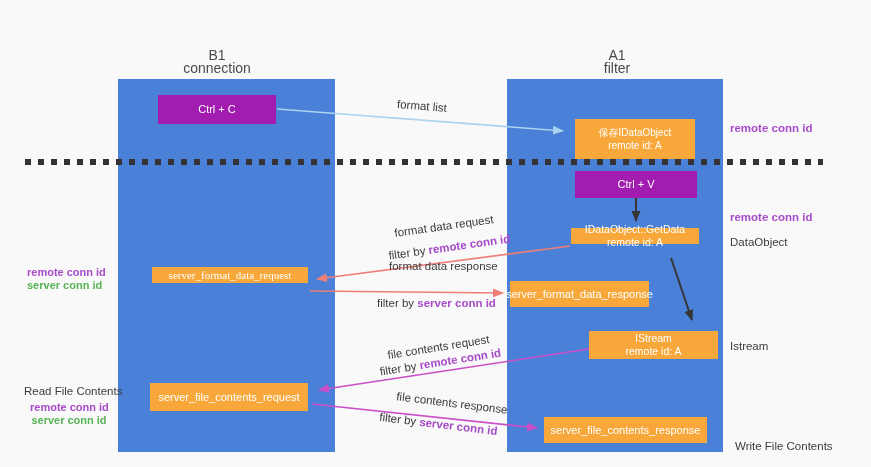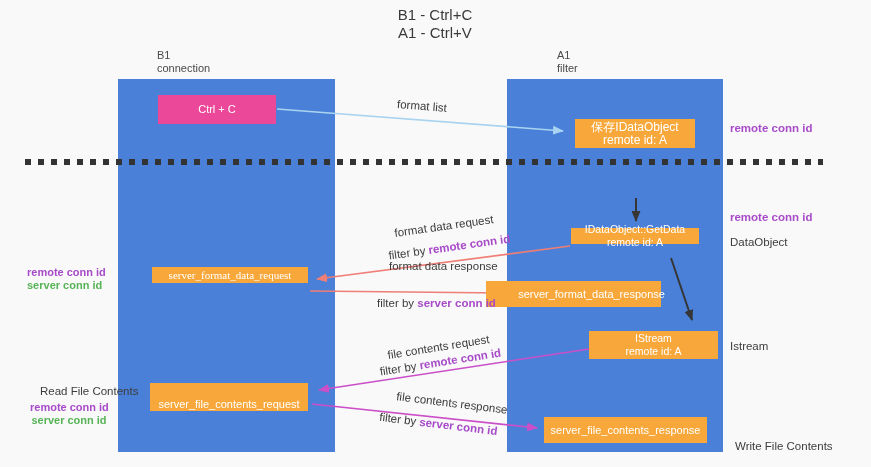--- a/index.html
+++ b/index.html
@@ -5,43 +5,39 @@
   html,body { margin:0; padding:0; }
   body { font-family: "Liberation Sans", sans-serif; background:#f9f9f9; }
   #stage { position:relative; width:871px; height:467px; background:#f9f9f9; overflow:hidden; }
 
   .lane { position:absolute; background:#4a80d8; z-index:1; }
   #arrows { position:absolute; left:0; top:0; z-index:2; }
 
   .box { position:absolute; z-index:3; display:flex; flex-direction:column; align-items:center;
          justify-content:center; color:#ffffff; text-align:center; font-size:11px; line-height:13px; }
   .orange { background:#f8a83b; }
-  .greenbox { background:#ec4899; }
+  .greenbox { background:#a21caf; }
 
   .title { position:absolute; left:295px; top:6px; width:280px; text-align:center; z-index:3;
            font-size:15px; line-height:18px; color:#3a3a3a; }
-  .lane-head { position:absolute; top:49px; width:120px; text-align:left; z-index:3;
-               font-size:11px; line-height:13px; color:#4a4a4a; }
+  .lane-head { position:absolute; top:49px; width:120px; text-align:center; z-index:3;
+               font-size:14px; line-height:13px; color:#4a4a4a; }
 
   .lbl { position:absolute; z-index:4; font-size:11.5px; color:#3c3c3c; white-space:nowrap; }
   .purple { color:#a84bc9; font-weight:bold; }
   .green-t { color:#56b356; font-weight:bold; }
 
   .dashline { position:absolute; left:25px; top:159px; width:798px; height:6px; z-index:3;
               background:repeating-linear-gradient(to right, #333333 0 6px, rgba(0,0,0,0) 6px 13px); }
 </style>
 </head>
 <body>
 
 <div id="stage">
 
-  <div class="title">
-    <div>B1 - Ctrl+C</div>
-    <div>A1 - Ctrl+V</div>
-  </div>
 
   <div class="lane-head" style="left:157px;">
     <div>B1</div>
     <div>connection</div>
   </div>
   <div class="lane-head" style="left:557px;">
     <div>A1</div>
     <div>filter</div>
   </div>
 
@@ -71,63 +67,66 @@
     <line x1="570" y1="246" x2="317" y2="279" stroke="#ee7e76" stroke-width="1.6" marker-end="url(#m-salmon)"></line>
     <line x1="310" y1="291" x2="503" y2="293" stroke="#ee7e76" stroke-width="1.6" marker-end="url(#m-salmon)"></line>
     <line x1="589" y1="349" x2="319" y2="390" stroke="#cb4fc8" stroke-width="1.6" marker-end="url(#m-magenta)"></line>
     <line x1="312" y1="404" x2="537" y2="428" stroke="#cb4fc8" stroke-width="1.6" marker-end="url(#m-magenta)"></line>
   </svg>
 
   <div class="box greenbox" style="left:158px; top:95px; width:118px; height:29px;">
     <div>Ctrl + C</div>
   </div>
 
-  <div class="box orange" style="left:575px; top:119px; width:120px; height:29px; font-size:12px;">
+  <div class="box orange" style="left:575px; top:119px; width:120px; height:40px; font-size:10px;">
     <div>保存IDataObject</div>
     <div>remote id: A</div>
   </div>
 
+  <div class="box greenbox" style="left:575px; top:171px; width:122px; height:27px;">
+    <div>Ctrl + V</div>
+  </div>
 
   <div class="box orange" style="left:571px; top:228px; width:128px; height:16px; font-size:10.5px;">
     <div>IDataObject::GetData</div>
     <div>remote id: A</div>
   </div>
 
   <div class="box orange" style="left:152px; top:267px; width:156px; height:16px;font-family:Liberation Serif, serif;">
     <div>server_format_data_request</div>
   </div>
 
-  <div class="box orange" style="left:486px; top:281px; width:139px; height:26px;padding-left:36px;">
+  <div class="box orange" style="left:510px; top:281px; width:139px; height:26px;">
     <div>server_format_data_response</div>
   </div>
 
   <div class="box orange" style="left:589px; top:331px; width:129px; height:28px; font-size:10.5px;">
     <div>IStream</div>
     <div>remote id: A</div>
   </div>
 
-  <div class="box orange" style="left:150px; top:383px; width:158px; height:28px;justify-content:flex-end;">
+  <div class="box orange" style="left:150px; top:383px; width:158px; height:28px;">
     <div>server_file_contents_request</div>
   </div>
 
   <div class="box orange" style="left:544px; top:417px; width:163px; height:26px;">
     <div>server_file_contents_response</div>
   </div>
 
   <div class="lbl purple" style="left:730px; top:122px;">remote conn id</div>
   <div class="lbl purple" style="left:730px; top:211px;">remote conn id</div>
   <div class="lbl" style="left:730px; top:236px;text-align:center;">DataObject</div>
   <div class="lbl" style="left:730px; top:340px;">Istream</div>
   <div class="lbl" style="left:735px; top:440px;">Write File Contents</div>
 
   <div class="lbl" style="left:27px; top:266px; font-size:11px; line-height:13px; text-align:right; width:75px;">
     <div class="purple">remote conn id</div>
     <div class="green-t">server conn id</div>
   </div>
-  <div class="lbl" style="left:40px; top:385px;">Read File Contents</div>
+  <div class="lbl" style="left:24px; top:385px;">Read File Contents</div>
   <div class="lbl" style="left:30px; top:401px; font-size:11px; line-height:13px; text-align:center; width:78px;">
     <div class="purple">remote conn id</div>
     <div class="green-t">server conn id</div>
   </div>
 
   <div class="lbl" style="left:397px; top:100px; transform:rotate(4.5deg);">format list</div>
 
   <div class="lbl" style="left:394px; top:220px; transform:rotate(-8deg);">format data request</div>
   <div class="lbl" style="left:388px; top:241px; transform:rotate(-8deg);">
     <span>filter by </span><span class="purple">remote conn id</span>

